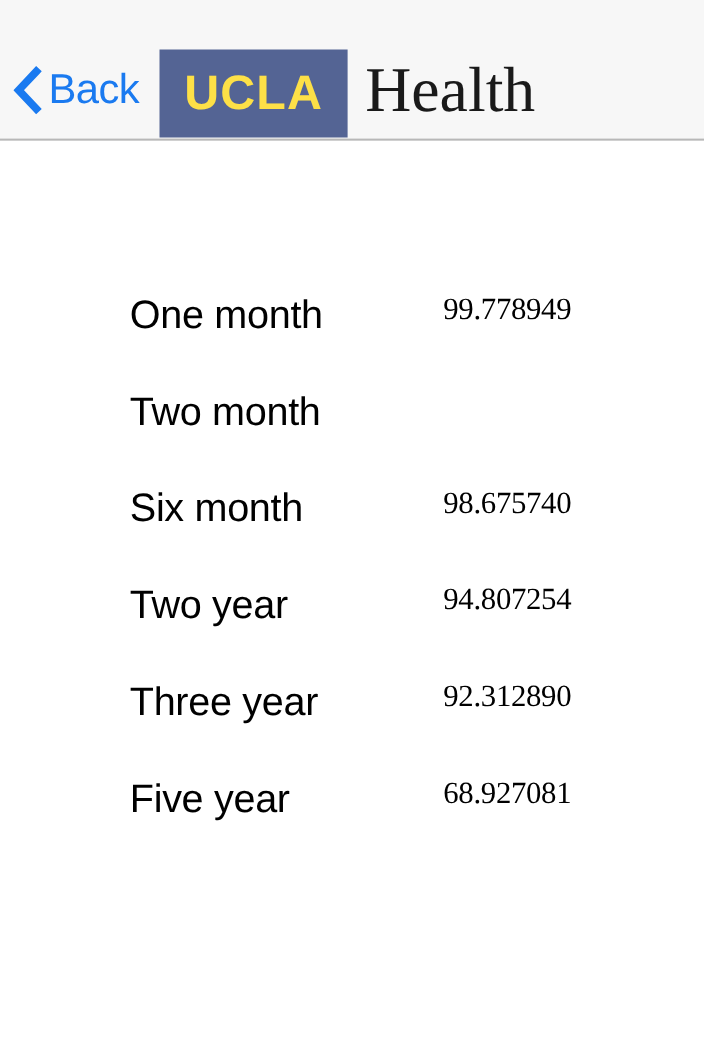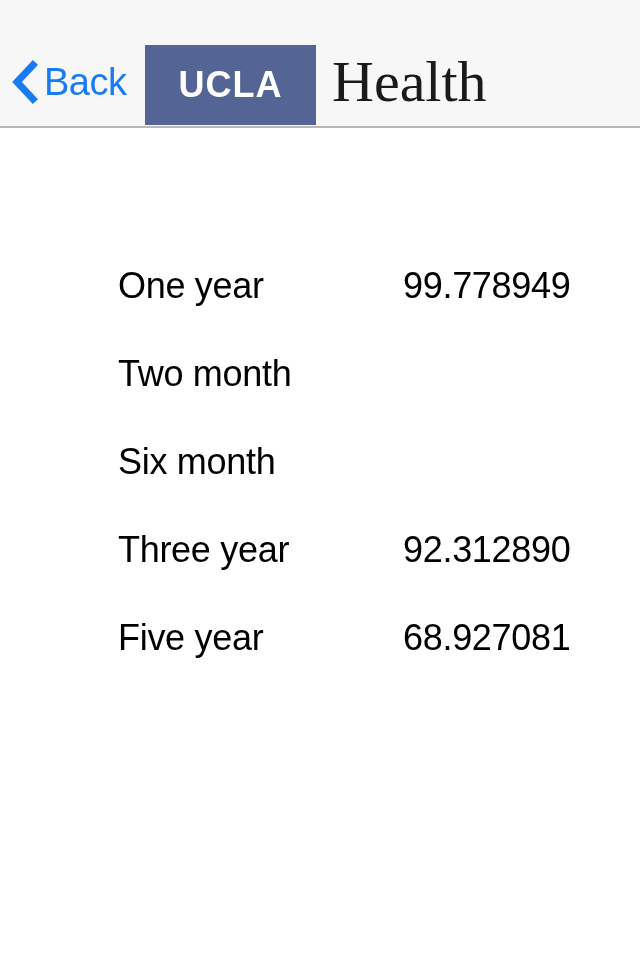--- a/index.html
+++ b/index.html
@@ -65,22 +65,22 @@
     height: 80px;
     background: #546494;
     display: flex;
     align-items: center;
     justify-content: center;
     box-sizing: border-box;
   }
   #ucla-badge-text {
     font-family: "Liberation Sans", sans-serif;
     font-weight: bold;
-    font-size: 36px;
-    color: #ffffff;
+    font-size: 44px;
+    color: #fde047;
     letter-spacing: 1px;
     line-height: 1;
   }
   #brand-health {
     font-family: "Liberation Serif", serif;
     font-size: 58px;
     color: #1a1a1a;
     line-height: 1;
     margin-left: 16px;
     padding-bottom: 6px;
@@ -112,22 +112,22 @@
     width: 285px;
     flex: 0 0 285px;
     font-family: "Liberation Sans", sans-serif;
     font-size: 36px;
     color: #000000;
     line-height: 1;
     letter-spacing: -0.3px;
   }
   .row-value {
     flex: 1 1 auto;
-    font-family: Liberation Sans, sans-serif;
-    font-size: 36px;
+    font-family: Liberation Serif, serif;
+    font-size: 28px;
     color: #000000;
     line-height: 1;
     letter-spacing: -0.3px;
     white-space: nowrap;
   }
 </style>
 </head>
 <body>
 
 <div id="nav-bar">
@@ -145,33 +145,38 @@
     </div>
     <span id="brand-health">Health</span>
   </div>
 
 </div>
 
 <div id="content">
   <div id="survival-table">
 
     <div class="data-row">
-      <span class="row-label">One year</span>
+      <span class="row-label">One month</span>
       <span class="row-value">99.778949</span>
     </div>
 
     <div class="data-row">
       <span class="row-label">Two month</span>
     </div>
 
     <div class="data-row">
       <span class="row-label">Six month</span>
+      <span class="row-value">98.675740</span>
     </div>
 
 
+    <div class="data-row">
+      <span class="row-label">Two year</span>
+      <span class="row-value">94.807254</span>
+    </div>
 
     <div class="data-row">
       <span class="row-label">Three year</span>
       <span class="row-value">92.312890</span>
     </div>
 
     <div class="data-row">
       <span class="row-label">Five year</span>
       <span class="row-value">68.927081</span>
     </div>

